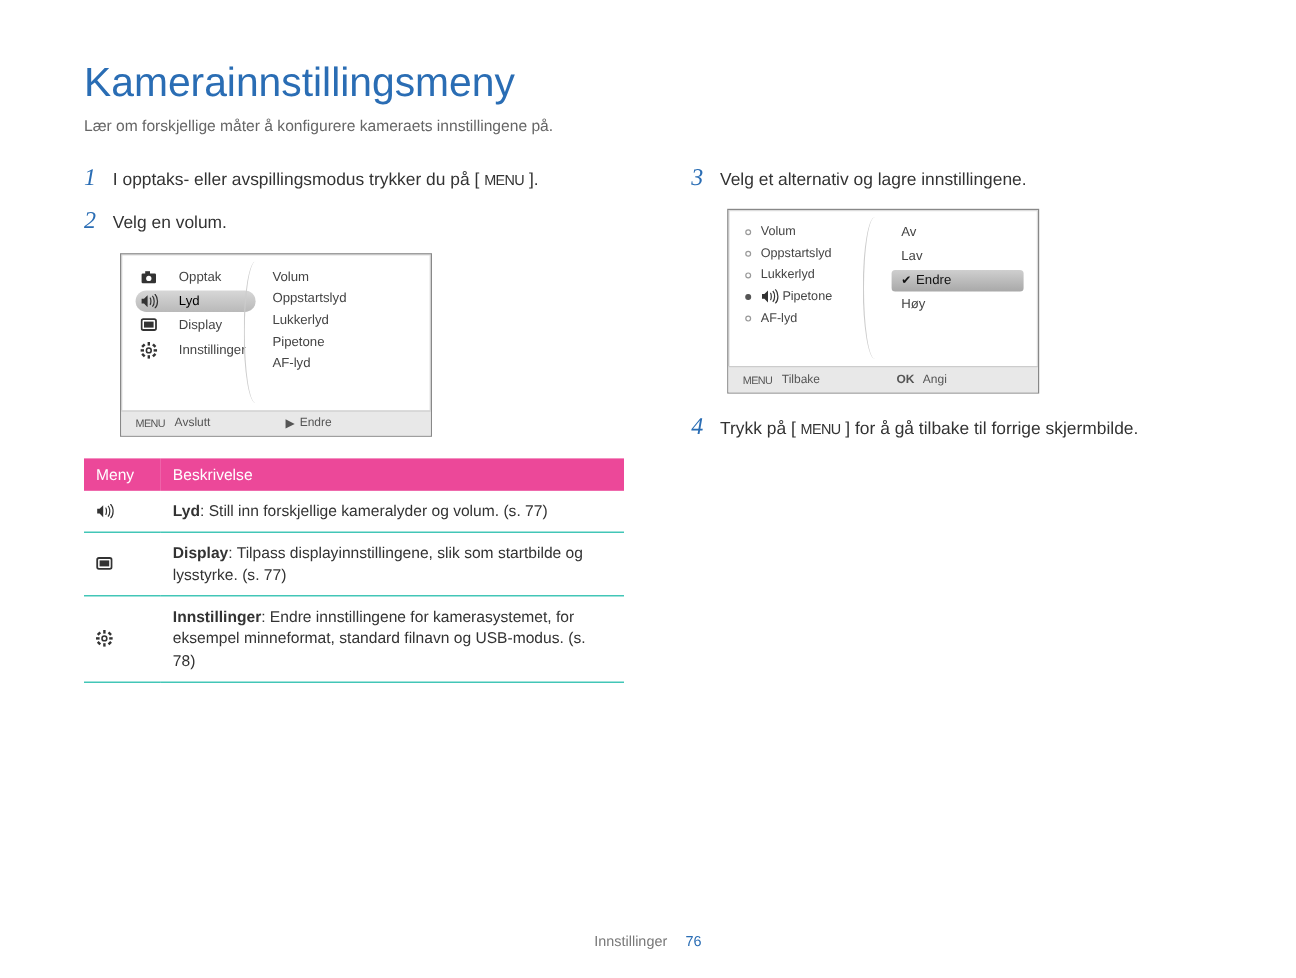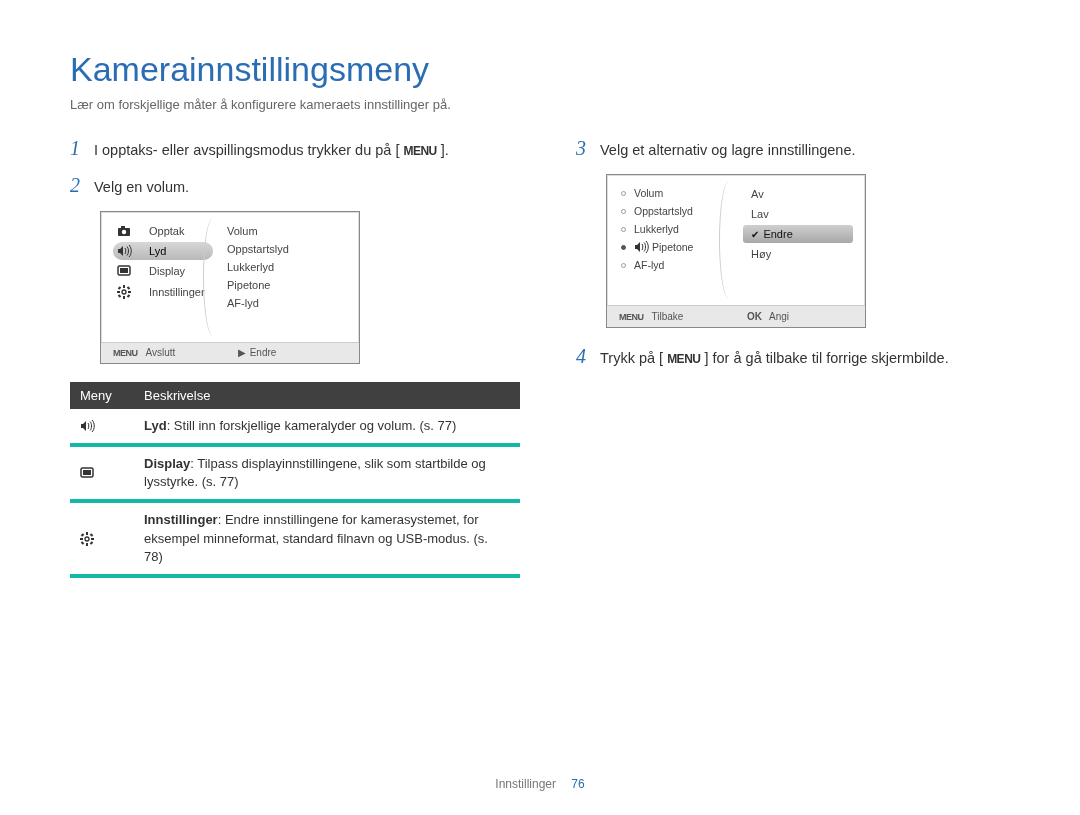--- a/index.html
+++ b/index.html
@@ -49,21 +49,21 @@
     font-size: 20px;
     font-style: italic;
     color: #2a6db4;
     font-family: Georgia, serif;
     line-height: 1;
     min-width: 14px;
   }
   .step-text { flex: 1; padding-top: 2px; }
   .menu-badge {
     display: inline-block;
-    font-weight: bold;
+    font-weight: normal;
     font-size: 12px;
     padding: 1px 4px;
     vertical-align: middle;
     font-family: Arial, sans-serif;
     letter-spacing: -0.5px;
   }
   .ok-badge {
     display: inline-block;
     font-weight: bold;
     font-size: 10px;
@@ -155,30 +155,30 @@
   }
   .check { font-size: 10px; }
   
   .desc-table {
     width: 450px;
     border-collapse: collapse;
     font-size: 13px;
     margin-left: 0;
   }
   .desc-table th {
-    background: #404040;
+    background: #ec4899;
     color: #fff;
     font-weight: 400;
     text-align: left;
     padding: 6px 10px;
     font-size: 13px;
   }
   .desc-table th:first-child { width: 64px; }
   .desc-table td {
-    border-bottom: 4px solid #14b8a6;
+    border-bottom: 1px solid #14b8a6;
     padding: 8px 10px;
     vertical-align: top;
     line-height: 1.4;
   }
   .desc-table td.icon-cell { text-align: center; vertical-align: middle; font-size:18px;}
   .footer {
     position: absolute;
     bottom: 24px;
     left: 0; right: 0;
     text-align: center;
@@ -187,21 +187,21 @@
   }
   .footer .pnum { color:#2a6db4; margin-left:12px; }
   .ic { display:inline-block; width:14px; text-align:center; }
   svg { display:block; }
 </style>
 </head>
 <body>
 
 <div class="page">
   <h1>Kamerainnstillingsmeny</h1>
-  <div class="subtitle">Lær om forskjellige måter å konfigurere kameraets innstillinger på.</div>
+  <div class="subtitle">Lær om forskjellige måter å konfigurere kameraets innstillingene på.</div>
 
   <div class="cols">
 
     <div class="col">
 
       <div class="step">
         <div class="step-num">1</div>
         <div class="step-text">
           <span>I opptaks- eller avspillingsmodus trykker du på [</span><span class="menu-badge">MENU</span><span>].</span>
         </div>

